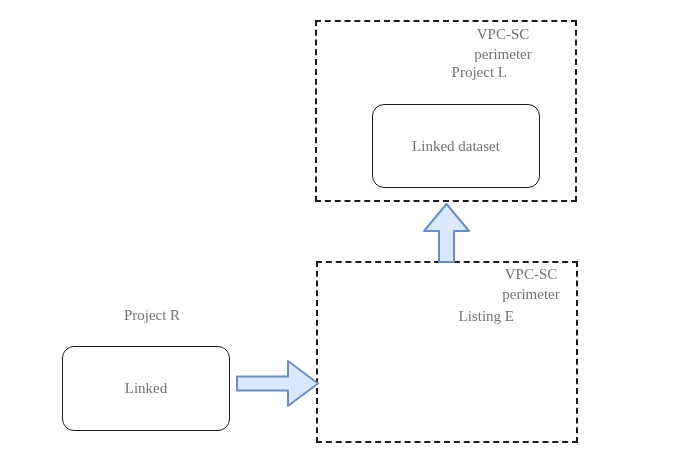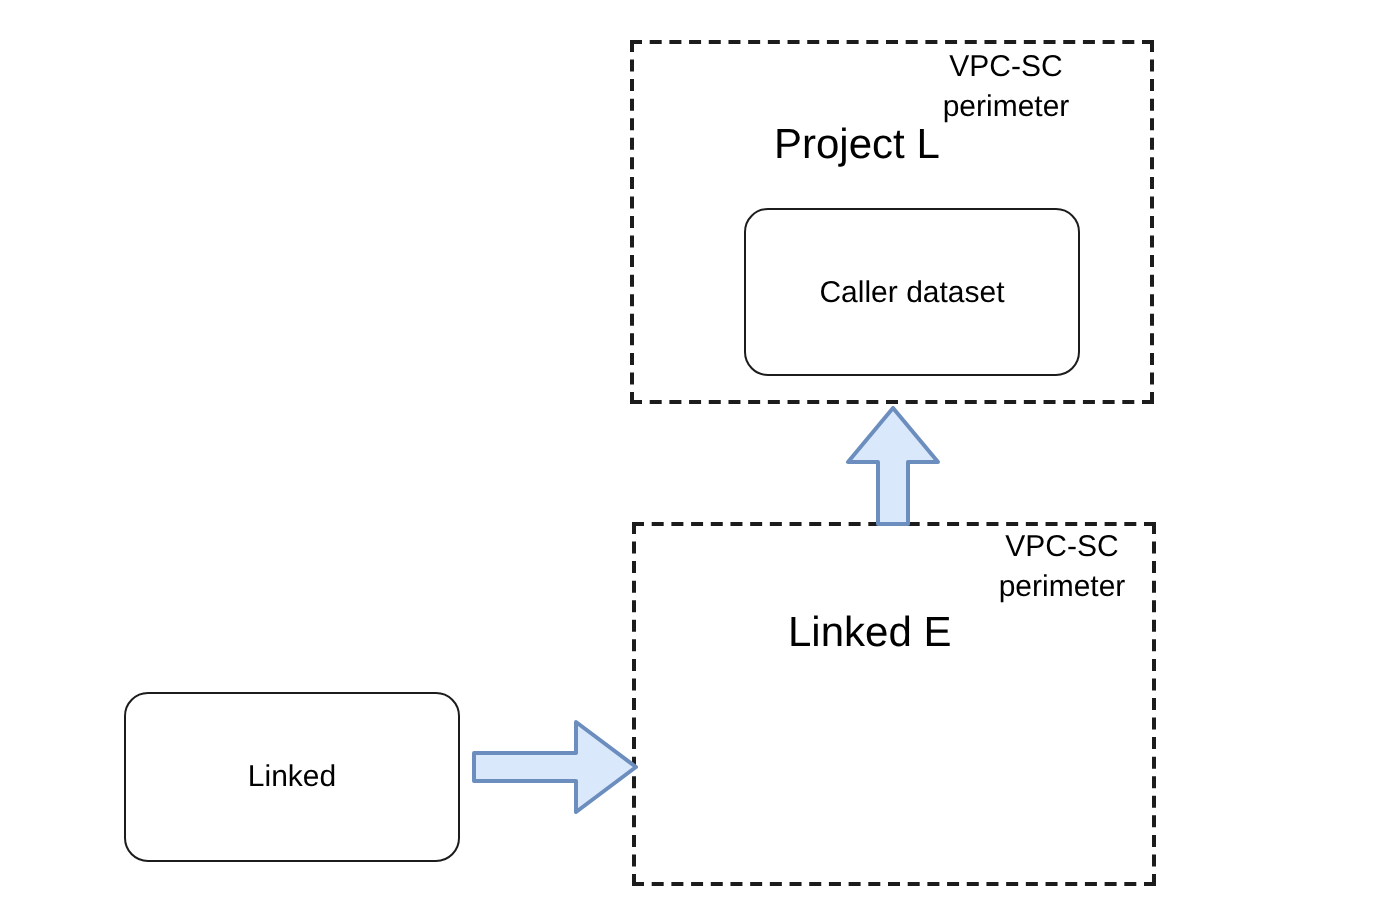--- a/index.html
+++ b/index.html
@@ -5,22 +5,22 @@
   html, body {
     margin: 0;
     padding: 0;
     background: #ffffff;
   }
   .canvas {
     position: relative;
     width: 691px;
     height: 462px;
     background: #ffffff;
-    font-family: Liberation Sans, sans-serif;
-    color: #000000;
+    font-family: Liberation Serif, serif;
+    color: #737373;
     overflow: hidden;
   }
   .perimeter-box {
     position: absolute;
     border: 2px dashed #1c1c1c;
     box-sizing: border-box;
     background: transparent;
   }
   .perimeter-box.top {
     left: 315px;
@@ -46,22 +46,22 @@
     left: 118px;
     top: 2px;
   }
   .perimeter-box.bottom .perimeter-label {
     left: 145px;
     top: 1px;
   }
   .project-label {
     position: absolute;
     width: 120px;
-    text-align: left;
-    font-size: 21px;
+    text-align: right;
+    font-size: 15px;
     line-height: 19px;
   }
   .perimeter-box.top .project-label {
     left: 70px;
     top: 41px;
   }
   .perimeter-box.bottom .project-label {
     left: 76px;
     top: 44px;
   }
@@ -119,29 +119,30 @@
 </style>
 </head>
 <body>
 
 <div class="canvas">
 
   <div class="perimeter-box top">
     <div class="perimeter-label">VPC-SC
 perimeter</div>
     <div class="project-label">Project L</div>
-    <div class="node">Caller dataset</div>
+    <div class="node">Linked dataset</div>
   </div>
 
   <div class="perimeter-box bottom">
     <div class="perimeter-label">VPC-SC
 perimeter</div>
-    <div class="project-label">Linked E</div>
+    <div class="project-label">Listing E</div>
   </div>
 
+  <div class="standalone-project-label">Project R</div>
   <div class="node caller">Linked</div>
 
   <svg class="arrow-svg right" width="84" height="47" viewBox="0 0 84 47">
     <g fill="#dae8fc">
       <polygon stroke-width="2" stroke-linejoin="round" points="1,16.5 52,16.5 52,1 82,23.5 52,46 52,30.5 1,30.5" stroke="#6c8ebf"></polygon>
     </g>
   </svg>
 
   <svg class="arrow-svg up" width="47" height="60" viewBox="0 0 47 60">
     <g fill="#dae8fc">

